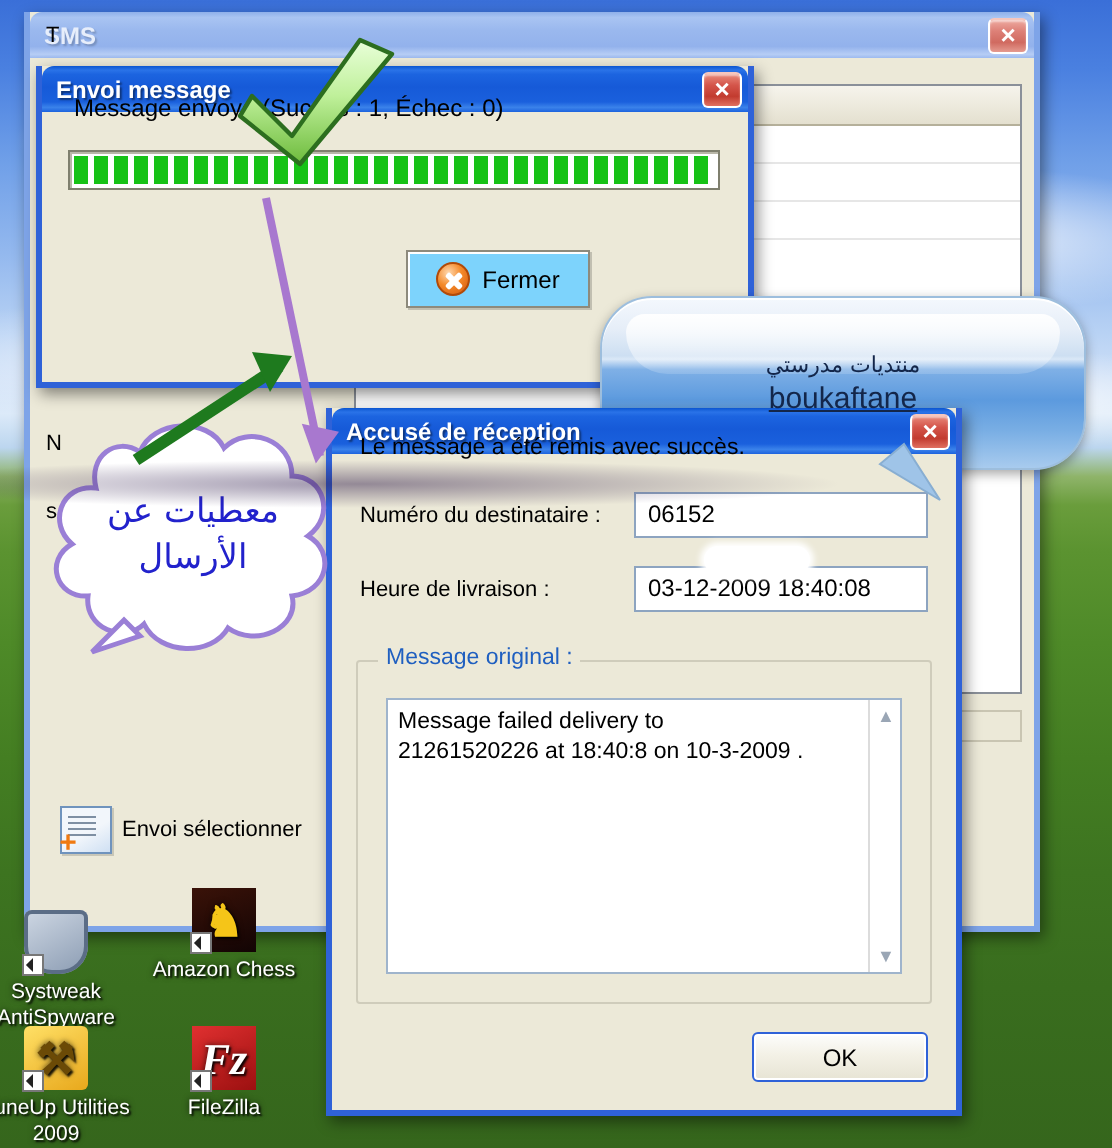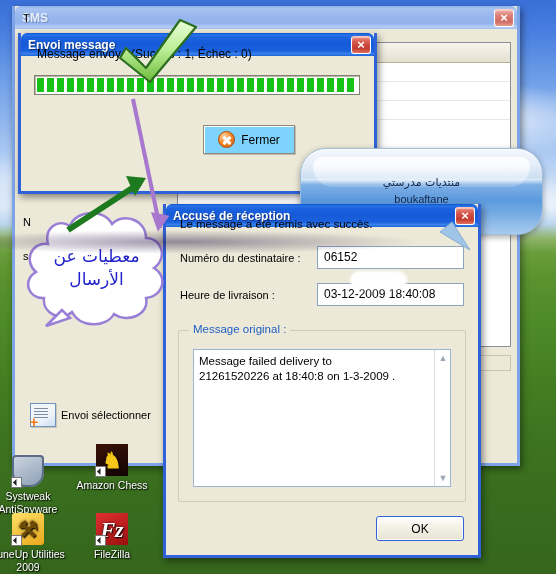--- a/index.html
+++ b/index.html
@@ -335,21 +335,21 @@
     background: linear-gradient(to bottom, rgba(255,255,255,.95), rgba(255,255,255,.15));
   }
   .bubble-glass .txt {
     position: absolute; inset: 0;
     display: flex; flex-direction: column;
     align-items: center; justify-content: center;
     color: #13264a; text-align: center;
     z-index: 2;
   }
   .bubble-glass .txt .ar { font-size: 11px; line-height: 15px; direction: rtl; font-family: "DejaVu Sans", sans-serif; }
-  .bubble-glass .txt .en { font-size: 11px; line-height: 19px; }
+  .bubble-glass .txt .en { font-size: 15px; line-height: 19px; text-decoration: underline; }
 </style>
 </head>
 <body>
 
 <div id="desktop">
 
   <div class="win inactive" id="win-sms">
     <div class="titlebar inactive">
       <span class="title-text">SMS</span>
       <span class="btn-close">×</span>
@@ -431,21 +431,21 @@
       <div class="ac-label" style="top:48px;">Numéro du destinataire :</div>
       <div class="ac-field" style="top:42px;">06152</div>
 
       <div class="ac-label" style="top:85px;">Heure de livraison :</div>
       <div class="ac-field" style="top:79px;">03-12-2009  18:40:08</div>
 
       <div class="groupbox">
         <div class="gb-title">Message original :</div>
         <div class="ta-wrap">
           <div class="ta-text">Message failed delivery to
-21261520226 at 18:40:8 on 1-3-2009 .</div>
+21261520226 at 18:40:8 on 10-3-2009 .</div>
           <div class="ta-scroll">
             <div class="ta-arrow">▲</div>
             <div class="ta-arrow">▼</div>
           </div>
         </div>
       </div>
 
       <div class="ok-btn">OK</div>
     </div>
   </div>

